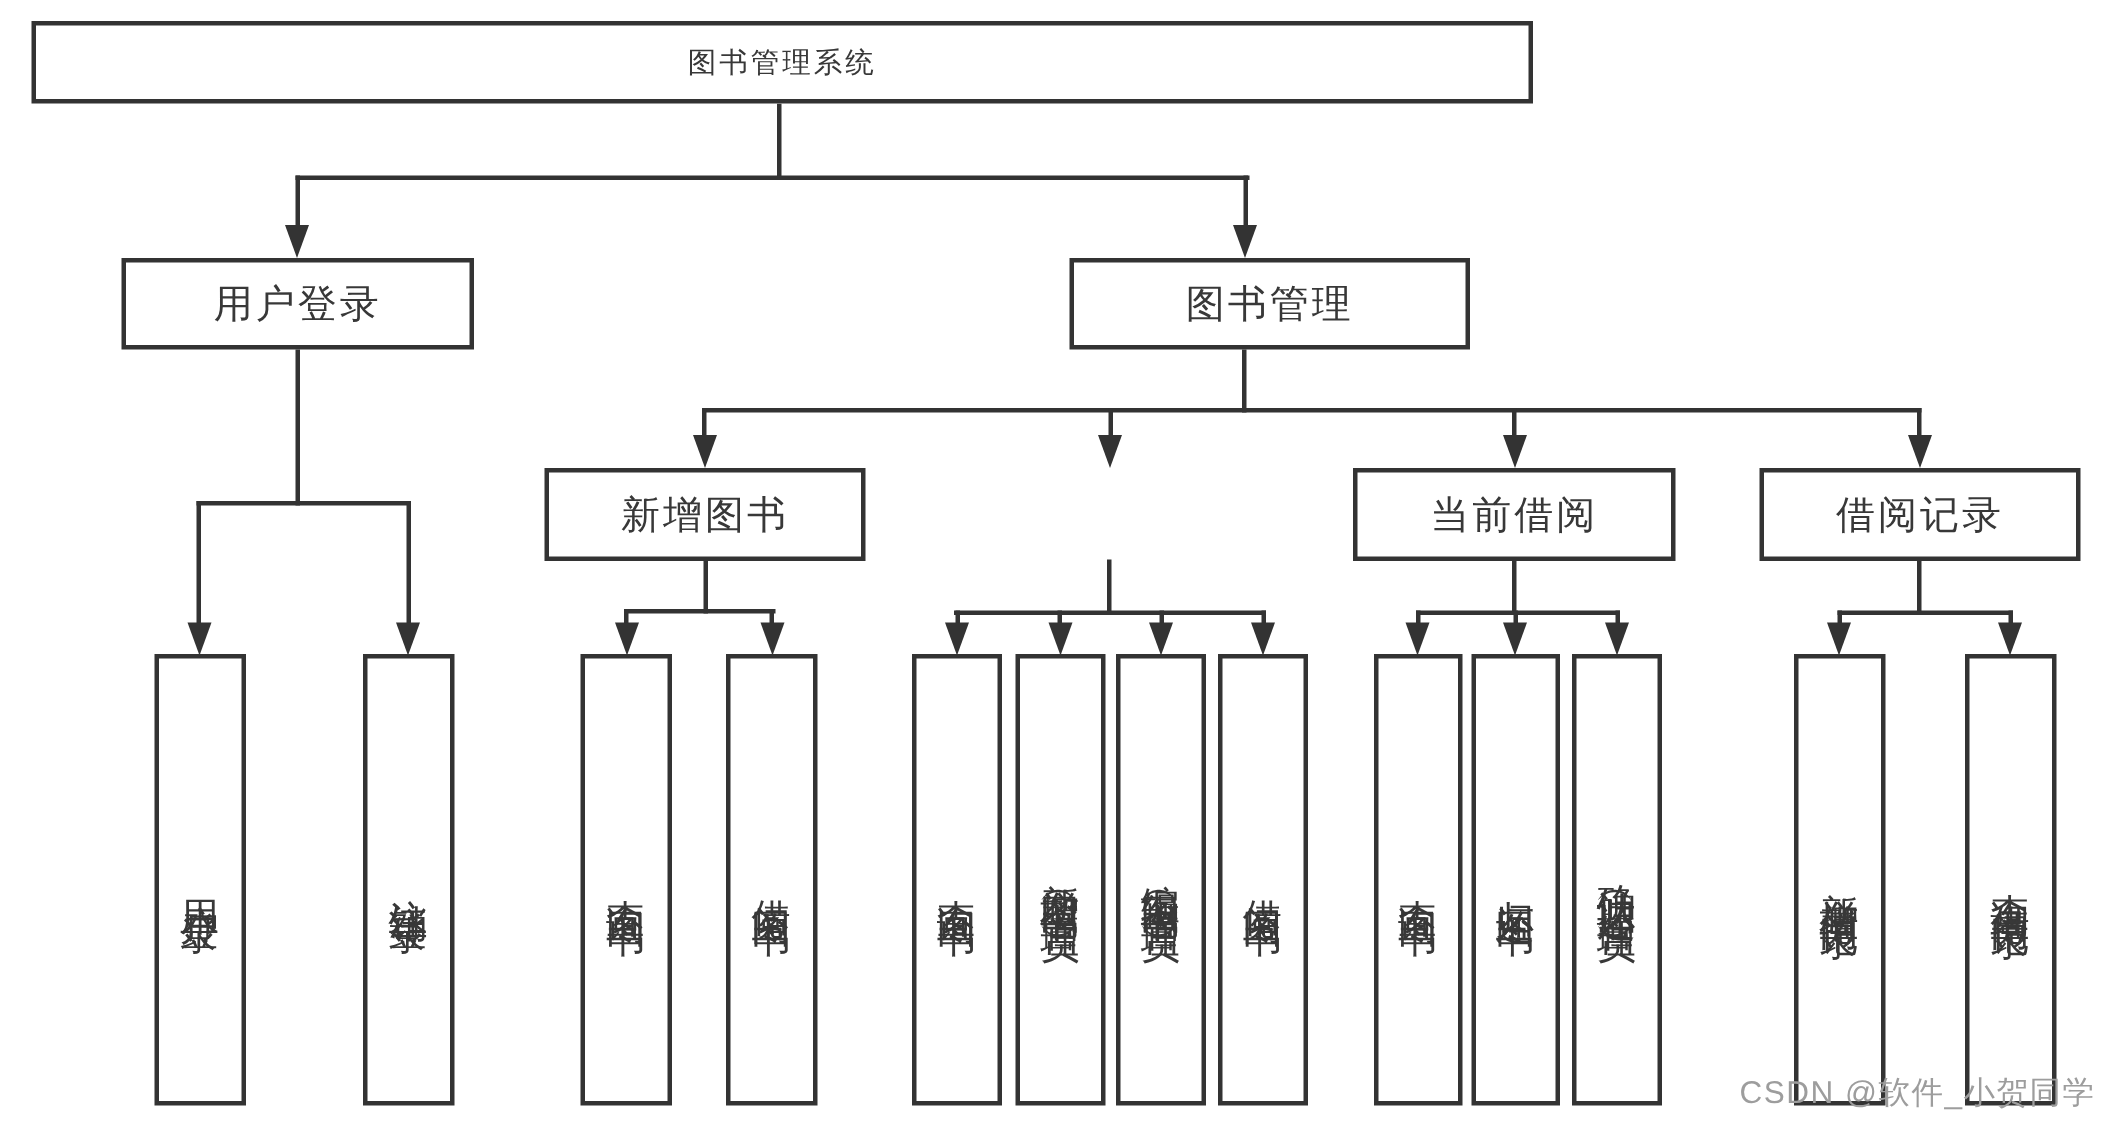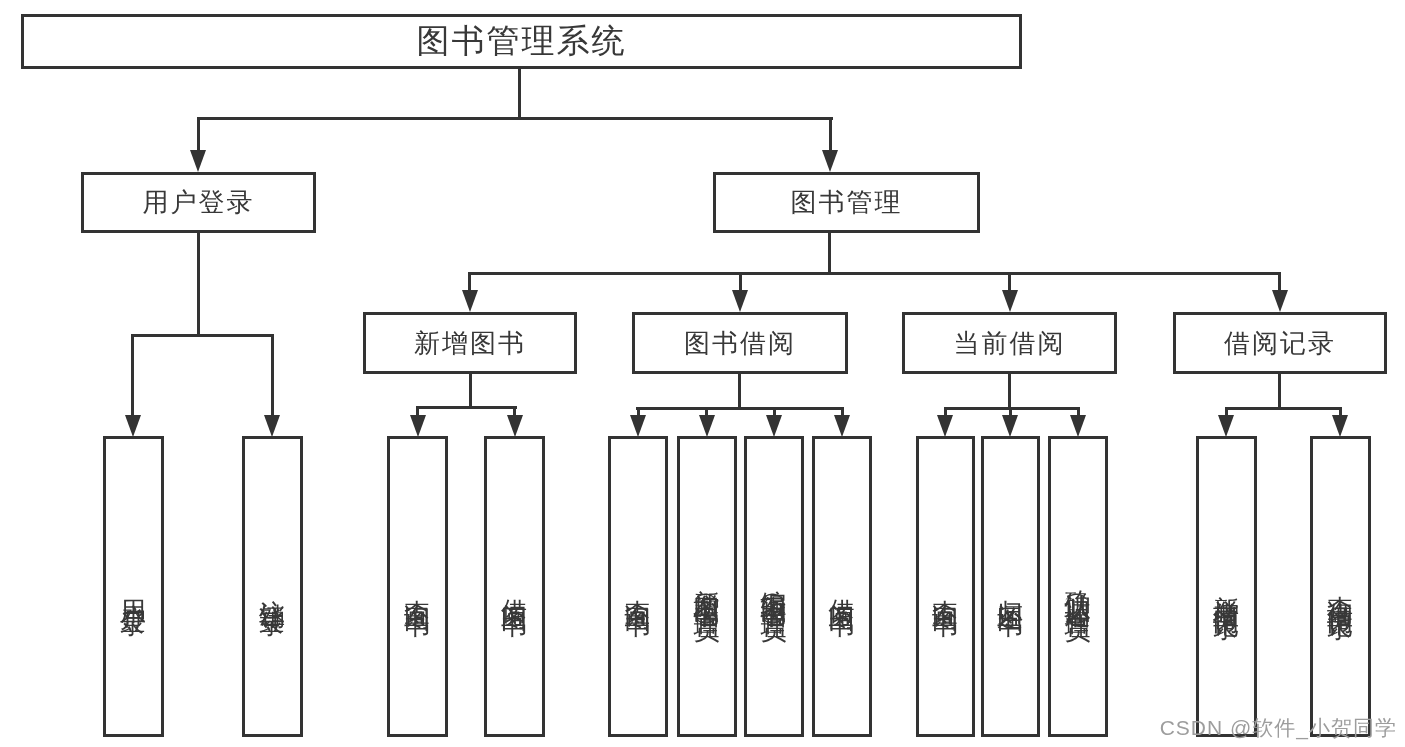--- a/index.html
+++ b/index.html
@@ -21,21 +21,21 @@
     border: 3px solid #333333;
     background: #ffffff;
     display: flex;
     align-items: center;
     justify-content: center;
     color: #383838;
     font-size: 26px;
     letter-spacing: 2px;
     white-space: nowrap;
   }
-  .box.root-box { font-size: 33px; font-family: Liberation Serif, serif; }
+  .box.root-box { font-size: 19px; font-family: Liberation Serif, serif; }
   .vbox {
     position: absolute;
     box-sizing: border-box;
     border: 3px solid #333333;
     background: #ffffff;
     display: flex;
     align-items: center;
     justify-content: center;
     color: #383838;
   }
@@ -139,21 +139,20 @@
   <div class="arrow" style="left:1218px;top:415px;"></div>
   <div class="vline" style="left:1339px;top:407px;height:10px;"></div>
   <div class="arrow" style="left:1332px;top:415px;"></div>
 
   <div class="box root-box" style="left:21px;top:14px;width:1001px;height:55px;">图书管理系统</div>
 
   <div class="box" style="left:81px;top:172px;width:235px;height:61px;">用户登录</div>
   <div class="box" style="left:713px;top:172px;width:267px;height:61px;">图书管理</div>
 
   <div class="box" style="left:363px;top:312px;width:214px;height:62px;">新增图书</div>
-  <div class="box" style="left:632px;top:312px;width:216px;height:62px;">图书借阅</div>
   <div class="box" style="left:1173px;top:312px;width:214px;height:62px;">借阅记录</div>
   <div class="box" style="left:902px;top:312px;width:215px;height:62px;">当前借阅</div>
 
   <div class="vbox" style="left:103px;top:436px;width:61px;height:301px;">
     <span class="vtext">用户登录</span>
   </div>
   <div class="vbox" style="left:242px;top:436px;width:61px;height:301px;">
     <span class="vtext">注销登录</span>
   </div>
 

